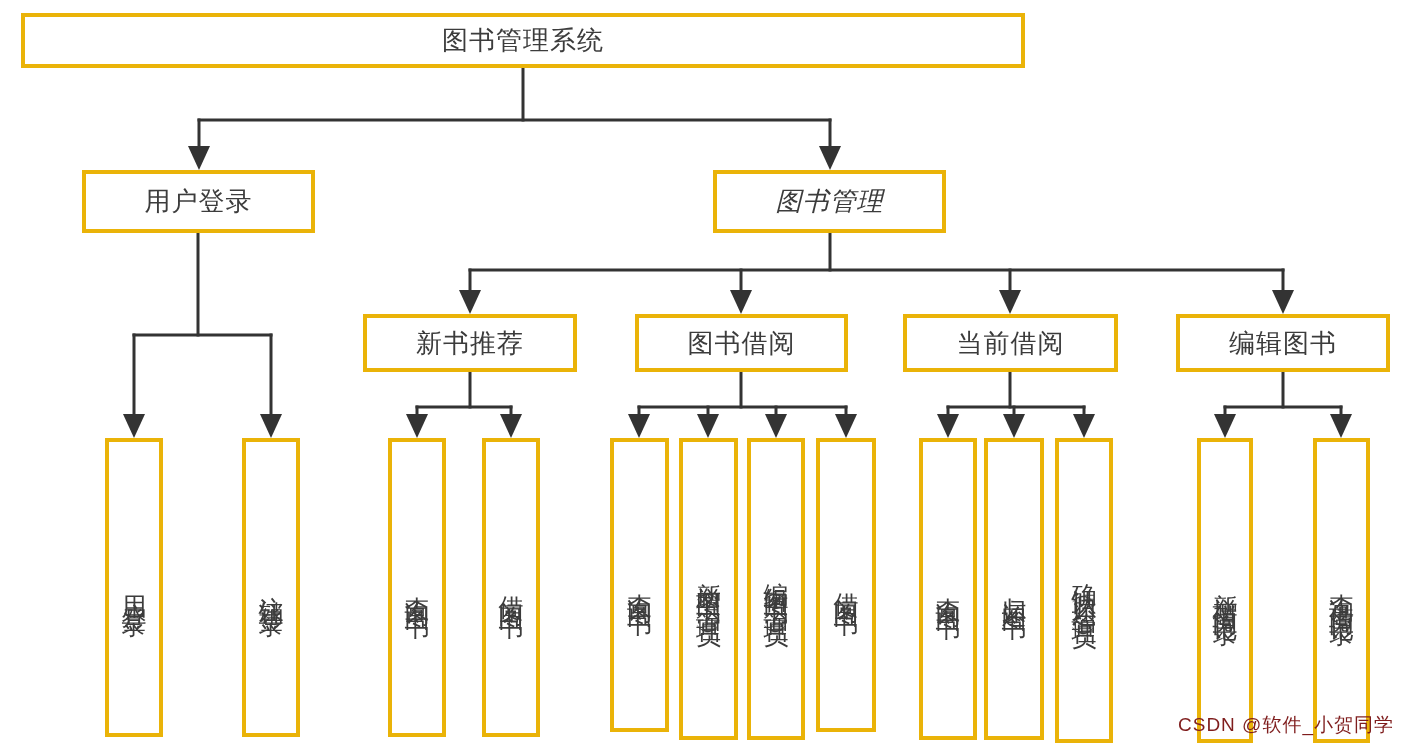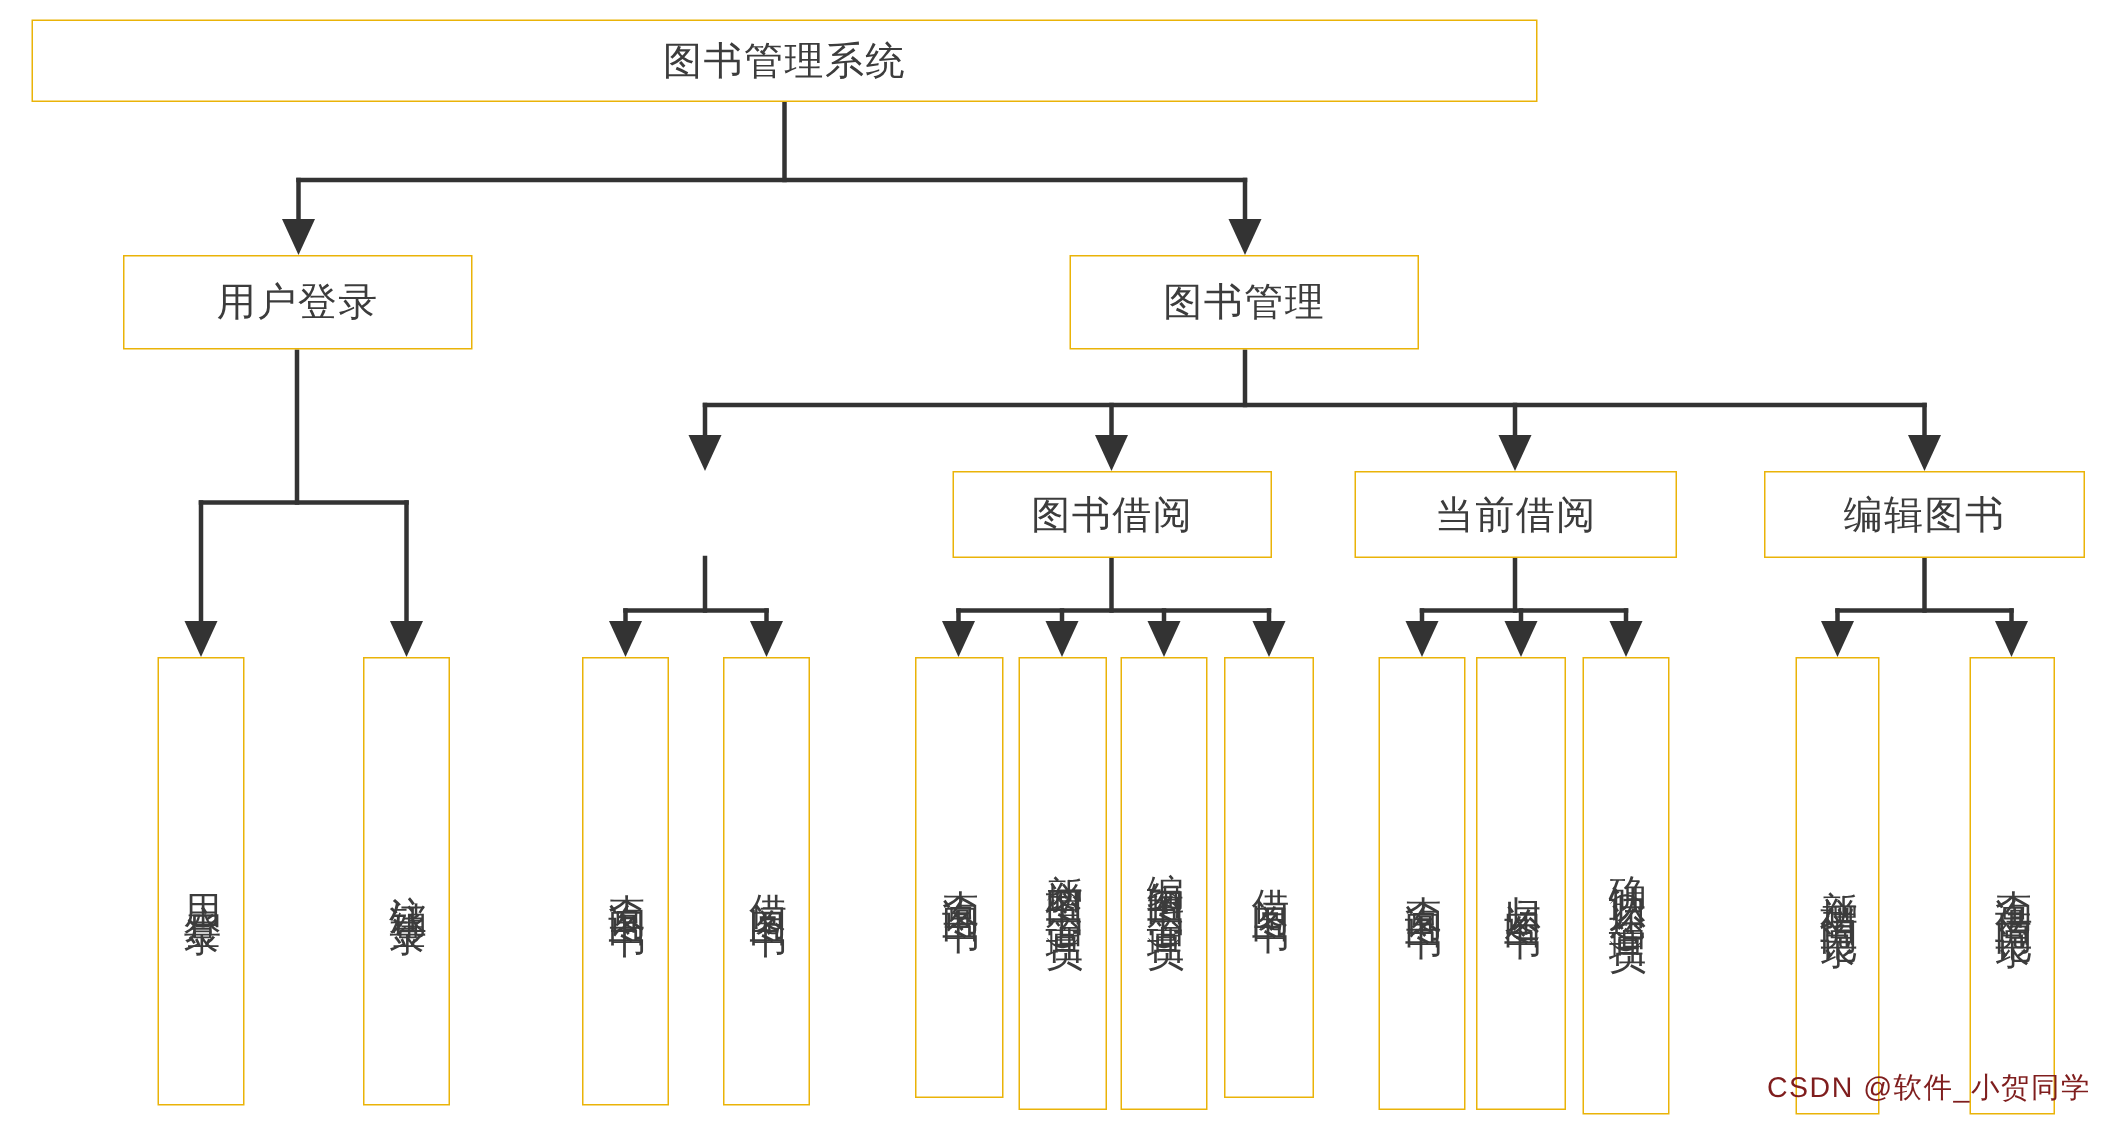--- a/index.html
+++ b/index.html
@@ -20,21 +20,21 @@
   .connectors {
     position: absolute;
     left: 0;
     top: 0;
     pointer-events: none;
   }
   .node {
     position: absolute;
     box-sizing: border-box;
     background: #ffffff;
-    border: 1px solid #eab308;
+    border: 4px solid #eab308;
     color: #3c3c3c;
     display: flex;
     align-items: center;
     justify-content: center;
     font-size: 26px;
     letter-spacing: 1px;
     white-space: nowrap;
   }
   .vnode {
     writing-mode: vertical-rl;
@@ -128,22 +128,23 @@
       <polygon points="1073,414 1095,414 1084,438"></polygon>
 
       <polygon points="1214,414 1236,414 1225,438"></polygon>
       <polygon points="1330,414 1352,414 1341,438"></polygon>
     </g>
   </svg>
 
   <div class="node" style="left:21px; top:13px; width:1004px; height:55px;">图书管理系统</div>
 
   <div class="node" style="left:82px; top:170px; width:233px; height:63px;">用户登录</div>
-  <div class="node" style="left:713px; top:170px; width:233px; height:63px;">图书管理</div>
+  <div class="node" style="left:713px; top:170px; width:233px; height:63px;font-style:italic;">图书管理</div>
 
+  <div class="node" style="left:363px; top:314px; width:214px; height:58px;">新书推荐</div>
   <div class="node" style="left:635px; top:314px; width:213px; height:58px;">图书借阅</div>
   <div class="node" style="left:903px; top:314px; width:215px; height:58px;">当前借阅</div>
   <div class="node" style="left:1176px; top:314px; width:214px; height:58px;">编辑图书</div>
 
   <div class="node vnode" style="left:105px; top:438px; width:58px; height:299px;">用户登录</div>
   <div class="node vnode" style="left:242px; top:438px; width:58px; height:299px;">注销登录</div>
 
   <div class="node vnode" style="left:388px; top:438px; width:58px; height:299px;">查询图书</div>
   <div class="node vnode" style="left:482px; top:438px; width:58px; height:299px;">借阅图书</div>
 

